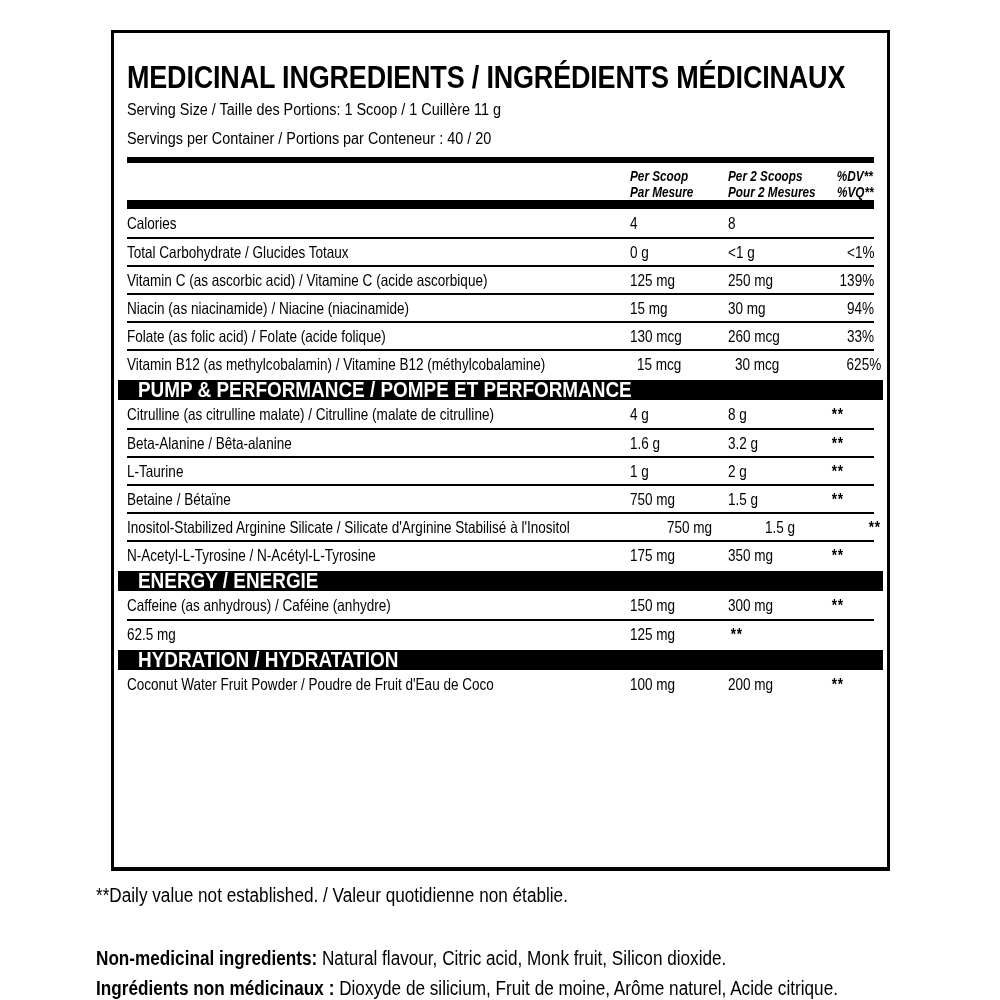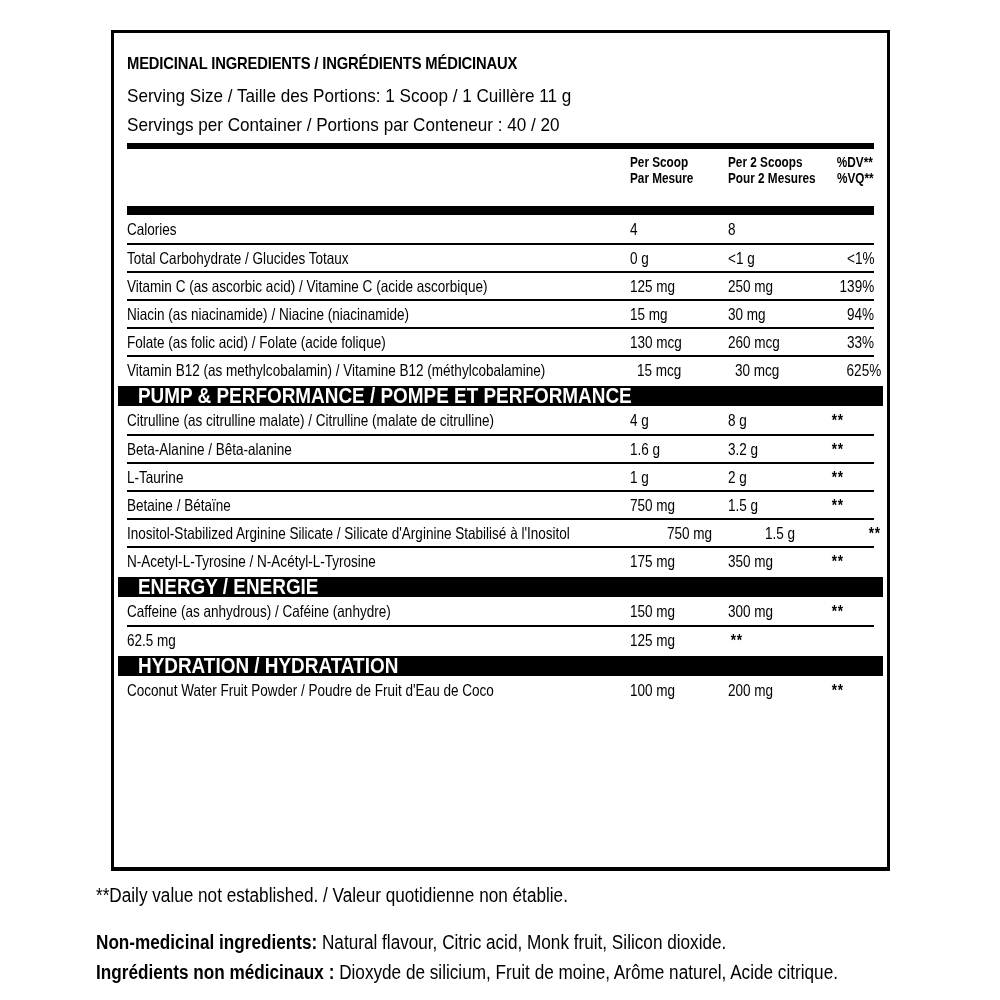--- a/index.html
+++ b/index.html
@@ -9,50 +9,50 @@
     -webkit-font-smoothing:antialiased;overflow:hidden;
   }
   .panel{
     position:absolute;left:111px;top:30px;width:779px;height:841px;
     border:3px solid #000;border-bottom-width:4px;box-sizing:border-box;
     background:#fff;
   }
   .panel-inner{padding:0 13px;}
   .cond{display:inline-block;transform:scaleX(0.84);transform-origin:0 50%;white-space:nowrap;}
   .title{
-    margin-top:17px;font-size:17px;font-weight:bold;line-height:27px;letter-spacing:-0.2px;
+    margin-top:31px;font-size:31px;font-weight:bold;line-height:27px;letter-spacing:-0.2px;
   }
   .title .cond{transform:scaleX(0.87);}
-  .sub{font-size:19px;line-height:21px;margin-top:8px;}
+  .sub{font-size:16px;line-height:21px;margin-top:8px;}
   .sub .cond{transform:scaleX(0.90);}
   .rule-med{height:6px;background:#000;margin-top:8px;}
   .rule-heavy{height:9px;background:#000;}
   .grid{display:grid;grid-template-columns:1fr 98px 101px 45px;}
-  .hdr{padding:6px 0 20px;}
+  .hdr{padding:6px 0 0;font-style:italic;}
   .hdr .hcell{font-size:14px;font-weight:bold;line-height:15.5px;}
   .hdr .right{text-align:center;}
   .hdr .right .cond{transform-origin:100% 50%;}
   .row{height:28px;align-items:center;font-size:16.5px;box-sizing:border-box;}
   .row.sep{border-top:2.5px solid #000;}
   .cell{overflow:visible;}
   .cell .cond{transform:scaleX(0.82);}
   .dv{text-align:right;}
   .dv .cond{transform-origin:100% 50%;}
   .dv.star{text-align:left;font-weight:bold;letter-spacing:1px;}
   .section{
     height:20px;background:#000;color:#fff;display:flex;align-items:center;
     margin:3px -9px 0 -9px;padding-left:20px;
     font-size:22px;font-weight:bold;
   }
   .section .cond{transform:scaleX(0.86);}
   .footer{position:absolute;left:96px;top:884px;width:800px;}
   .footnote{font-size:19.5px;line-height:23px;}
   .footnote .cond, .nm .cond{transform:scaleX(0.88);}
   .nm{font-size:19.5px;line-height:30px;}
-  .nm-block{margin-top:20px;}
+  .nm-block{margin-top:36px;}
   .nm b{font-weight:bold;}
 </style>
 </head>
 <body>
 
 <div class="panel">
   <div class="panel-inner">
     <div class="title"><span class="cond">MEDICINAL INGREDIENTS / INGRÉDIENTS MÉDICINAUX</span></div>
     <div class="sub"><span class="cond">Serving Size / Taille des Portions: 1 Scoop / 1 Cuillère 11 g</span></div>
     <div class="sub"><span class="cond">Servings per Container / Portions par Conteneur : 40 / 20</span></div>

